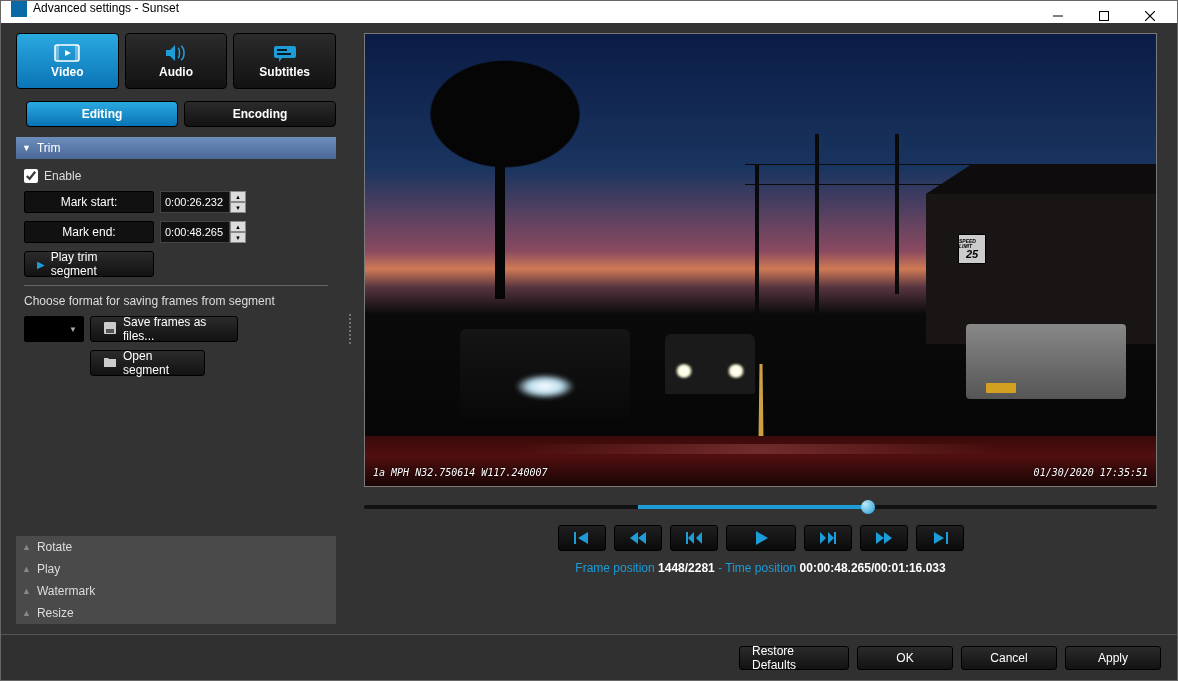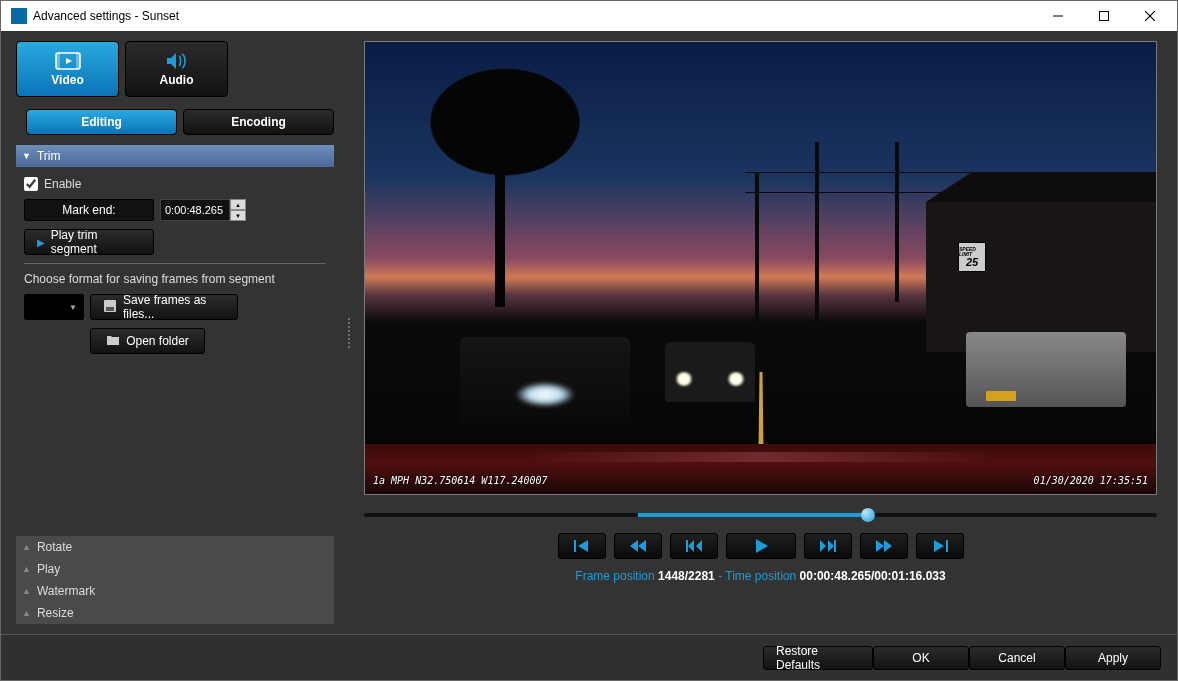--- a/index.html
+++ b/index.html
@@ -1,18 +1,18 @@
 <!DOCTYPE html>
 <html><head>
 <meta charset="utf-8">
 <style>
 * { box-sizing: border-box; margin: 0; padding: 0; font-family: "Segoe UI", Tahoma, sans-serif; }
 html, body { width: 1178px; height: 681px; background: #fff; }
 .window { width: 1178px; height: 681px; display: flex; flex-direction: column; border: 1px solid #666; }
-.titlebar { height: 30px; background: #fff; display: flex; align-items: center; padding: 0 4px; }
+.titlebar { height: 22px; background: #fff; display: flex; align-items: flex-start; padding: 0 4px; }
 .titlebar .app-icon { width: 16px; height: 16px; background: #0a6aa8; margin: 0 6px; }
 .titlebar .title { font-size: 12px; color: #000; flex: 1; }
 .titlebar .winbtn { width: 46px; height: 30px; display: flex; align-items: center; justify-content: center; color: #000; font-size: 12px; }
 
 .client { flex: 1; background: #333333; display: flex; flex-direction: column; }
 .main-row { flex: 1; display: flex; }
 .left-col { width: 345px; padding: 10px 10px 10px 15px; display: flex; flex-direction: column; }
 .right-col { flex: 1; padding: 10px 20px 10px 10px; display: flex; flex-direction: column; }
 
 
@@ -102,21 +102,21 @@
 
 .transport { margin-top:12px; display:flex; gap:8px; justify-content:center; }
 .tbtn { width:48px; height:26px; background:linear-gradient(#1f1f1f,#0a0a0a); border:1px solid #000; border-radius:3px; display:flex; align-items:center; justify-content:center; cursor:pointer; }
 .tbtn svg { fill:#1d9cd8; }
 
 .pos-info { margin-top:10px; text-align:center; font-size:12px; }
 .pos-info .lbl { color:#1d9cd8; }
 .pos-info .val { color:#fff; font-weight:bold; }
 
 
-.footer { height:46px; border-top:1px solid #555; display:flex; align-items:center; justify-content:flex-end; padding:0 16px; background:#303030; }
+.footer { height:46px; border-top:1px solid #555; display:flex; align-items:center; justify-content:flex-end; gap:8px; padding:0 16px; background:#303030; }
 .footer .btn { width:96px; height:24px; font-size:12px; }
 .footer .btn.wide { width:110px; }
 </style>
 </head>
 <body>
 
 <div class="window">
   <div class="titlebar">
     <div class="app-icon"></div>
     <div class="title">Advanced settings - Sunset</div>
@@ -156,36 +156,57 @@
           </div>
           <div class="cat-tab">
             <span class="icon">
                 <svg width="26" height="20" viewBox="0 0 26 20">
                   <path d="M3 7h4l5-5v16l-5-5H3z" fill="#1d9cd8"></path>
                   <path d="M15 5c2 1 2 9 0 10M18 3c4 2 4 12 0 14" stroke="#1d9cd8" stroke-width="1.6" fill="none"></path>
                 </svg>
               </span>
             <span class="lbl">Audio</span>
           </div>
+          <div class="cat-tab">
+            <span class="icon">
+                <svg width="26" height="20">
+                  <rect x="2" y="3" width="22" height="12" rx="2" fill="#1d9cd8"></rect>
+                  <path d="M10 15l-3 4v-4" fill="#1d9cd8"></path>
+                  <rect x="5" y="6" width="10" height="2" fill="#0a1a22"></rect>
+                  <rect x="5" y="10" width="14" height="2" fill="#0a1a22"></rect>
+                </svg>
+              </span>
+            <span class="lbl">Subtitles</span>
+          </div>
         </div>
 
         <div class="sub-tabs">
           <div class="sub-tab active">Editing</div>
           <div class="sub-tab">Encoding</div>
         </div>
 
         <div style="margin-top:10px;">
           <div class="section-header expanded">
             <span class="tri">▼</span>
             <span>Trim</span>
           </div>
           <div class="section-body">
             <div class="checkbox-row">
               <input type="checkbox" checked="" style="">
               <span>Enable</span>
+            </div>
+            <div class="field-row">
+              <div class="field-label">Mark start:</div>
+              <div class="time-input-wrap">
+                <input class="time-input" value="0:00:26.232" style="">
+                <div class="spinner">
+                    <div class="sp">▲</div>
+                    <div class="sp">▼</div>
+                  </div>
+              </div>
             </div>
             <div class="field-row">
               <div class="field-label">Mark end:</div>
               <div class="time-input-wrap">
                 <input class="time-input" value="0:00:48.265" style="">
                 <div class="spinner">
                     <div class="sp">▲</div>
                     <div class="sp">▼</div>
                   </div>
               </div>
@@ -205,21 +226,21 @@
                       <rect x="1" y="1" width="12" height="12" rx="1" fill="#ccc"></rect>
                       <rect x="3" y="8" width="8" height="4" fill="#555"></rect>
                     </svg></span>
                 <span>Save frames as files...</span>
               </div>
             </div>
             <div class="btn open-folder">
               <span><svg width="14" height="12">
                     <path d="M1 2h4l1 1h7v8H1z" fill="#ccc"></path>
                   </svg></span>
-              <span>Open folder</span>
+              <span>Open segment</span>
             </div>
           </div>
         </div>
 
         <div style="flex:1"></div>
 
         <div class="section-header">
             <span class="tri">▲</span>
             <span>Rotate</span>
           </div>

